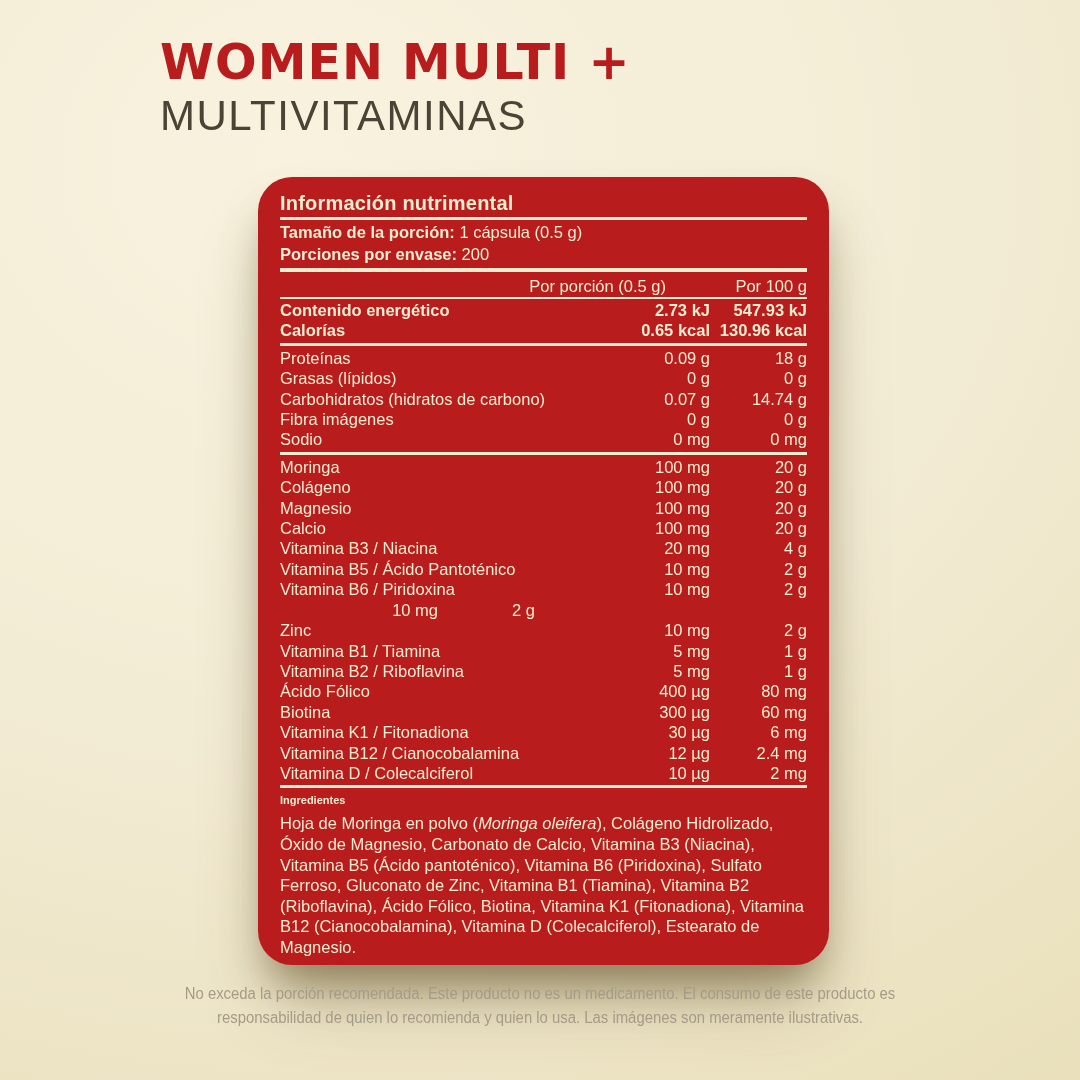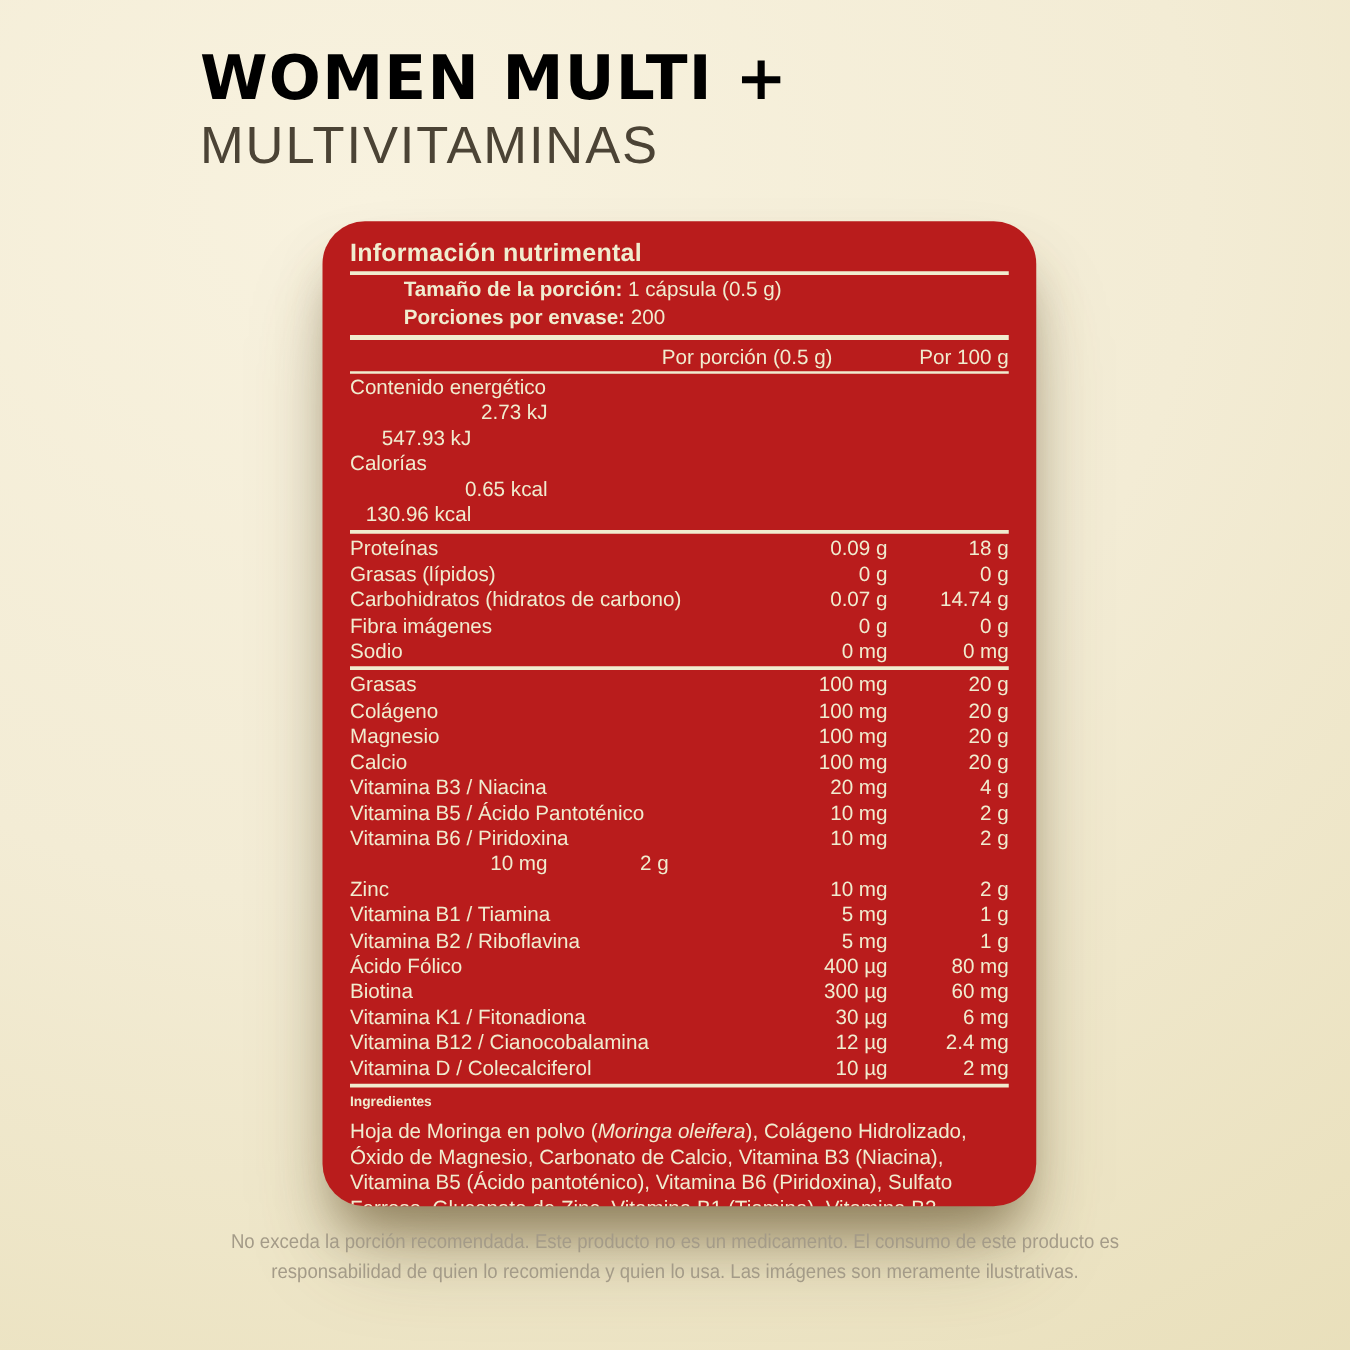--- a/index.html
+++ b/index.html
@@ -11,21 +11,21 @@
     background:radial-gradient(135% 115% at 28% 15%, #f8f2df 0%, #f3ecd5 45%, #e7ddb6 100%);
   }
 
   
   .brand-header { position:absolute; left:160px; top:36px; }
   .product-title {
     font-family:"DejaVu Sans", sans-serif;
     font-weight:bold;
     font-size:49px;
     letter-spacing:1px;
-    color:#000000;
+    color:#b91c1c;
     line-height:1.1;
   }
   .product-subtitle {
     font-family:"Liberation Sans", sans-serif;
     font-weight:normal;
     font-size:42px;
     letter-spacing:1.5px;
     color:#4b4335;
     line-height:1.15;
     margin-top:2px;
@@ -48,33 +48,33 @@
     font-weight:bold;
     line-height:22px;
     letter-spacing:0.2px;
     margin-bottom:3px;
   }
   .rule { border:none; background:#f0eccf; width:100%; }
   .rule-medium { height:3px; margin:2px 0; }
   .rule-thick  { height:4px; margin:3px 0 2px 0; }
   .rule-thin   { height:2px; margin:1px 0; }
 
-  .serving-line { font-size:16.5px; line-height:21.5px;margin-left:43px; }
+  .serving-line { font-size:16.5px; line-height:21.5px; }
   .serving-line .lbl { font-weight:bold; }
 
   .col-header-row { display:flex; font-size:16.5px; line-height:20px; padding-top:2px; }
   .col-header-row .spacer { flex:1; }
   .col1 { width:158px; text-align:right; }
   .col2 { width:97px;  text-align:right;margin-left:44px; }
 
   .trow { display:flex; font-size:16.5px; line-height:20.4px; }
   .trow .label { flex:1; white-space:nowrap; }
   .trow .v1 { width:158px; text-align:right; white-space:nowrap; }
   .trow .v2 { width:97px;  text-align:right; white-space:nowrap; }
-  .energy-block .trow { font-weight:normal;flex-direction:column; }
+  .energy-block .trow { font-weight:bold; }
 
   .ingredients-title {
     font-size:11px; font-weight:bold; line-height:21px; margin-bottom:2px;
   }
   .ingredients-text { font-size:16.5px; line-height:20.6px; }
   .ingredients-text em { font-style:italic; }
 
   
   .footer {
     position:absolute;
@@ -167,21 +167,21 @@
         <span class="v1">0 mg</span>
         <span class="v2">0 mg</span>
       </div>
     </div>
 
   <hr class="rule rule-medium">
 
   <div class="micro-block">
 
       <div class="trow">
-        <span class="label">Grasas</span>
+        <span class="label">Moringa</span>
         <span class="v1">100 mg</span>
         <span class="v2">20 g</span>
       </div>
 
       <div class="trow">
         <span class="label">Colágeno</span>
         <span class="v1">100 mg</span>
         <span class="v2">20 g</span>
       </div>
 

